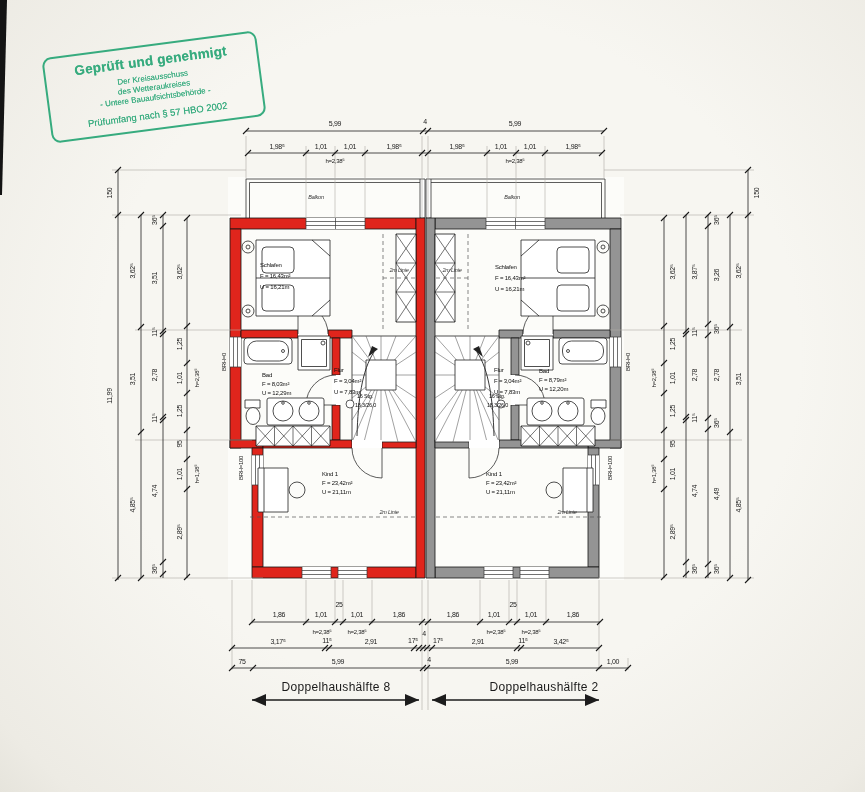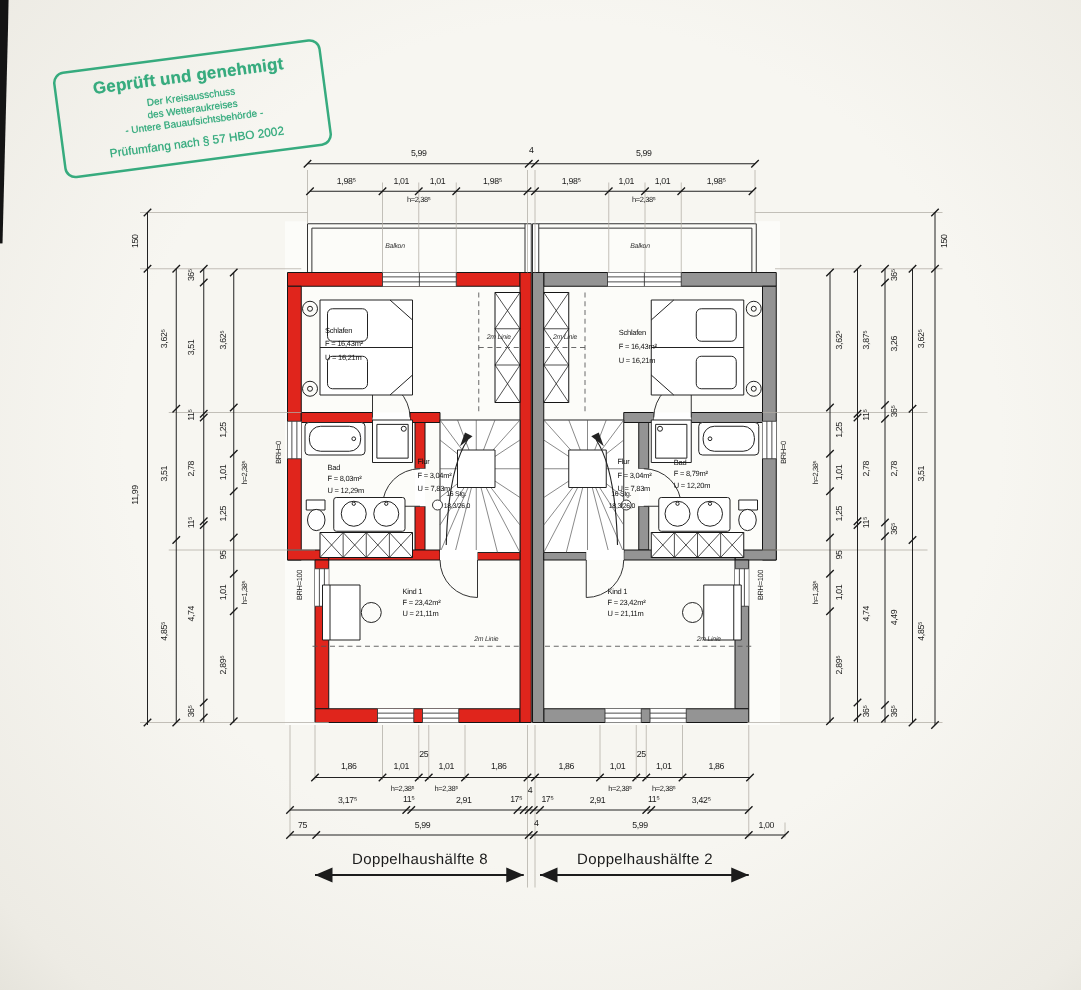--- a/index.html
+++ b/index.html
@@ -303,14 +303,14 @@
   <span class="dl rv hs" style="left:241px;top:468px">BRH=100</span>
   <span class="dl rv hs" style="left:628px;top:362px">BRH=0</span>
   <span class="dl rv hs" style="left:610px;top:468px">BRH=100</span>
 
   <span class="rm it ctr" style="left:399px;top:270px">2m Linie</span>
   <span class="rm it ctr" style="left:452px;top:270px">2m Linie</span>
   <span class="rm it ctr" style="left:389px;top:512px">2m Linie</span>
   <span class="rm it ctr" style="left:567px;top:512px">2m Linie</span>
 
   <span class="ft" style="left:336px;top:687px">Doppelhaushälfte 8</span>
-  <span class="ft" style="left:516px;top:687px">Doppelhaushälfte 2</span>
+  <span class="ft" style="left:544px;top:687px">Doppelhaushälfte 2</span>
 </div>
 
 </body></html>

